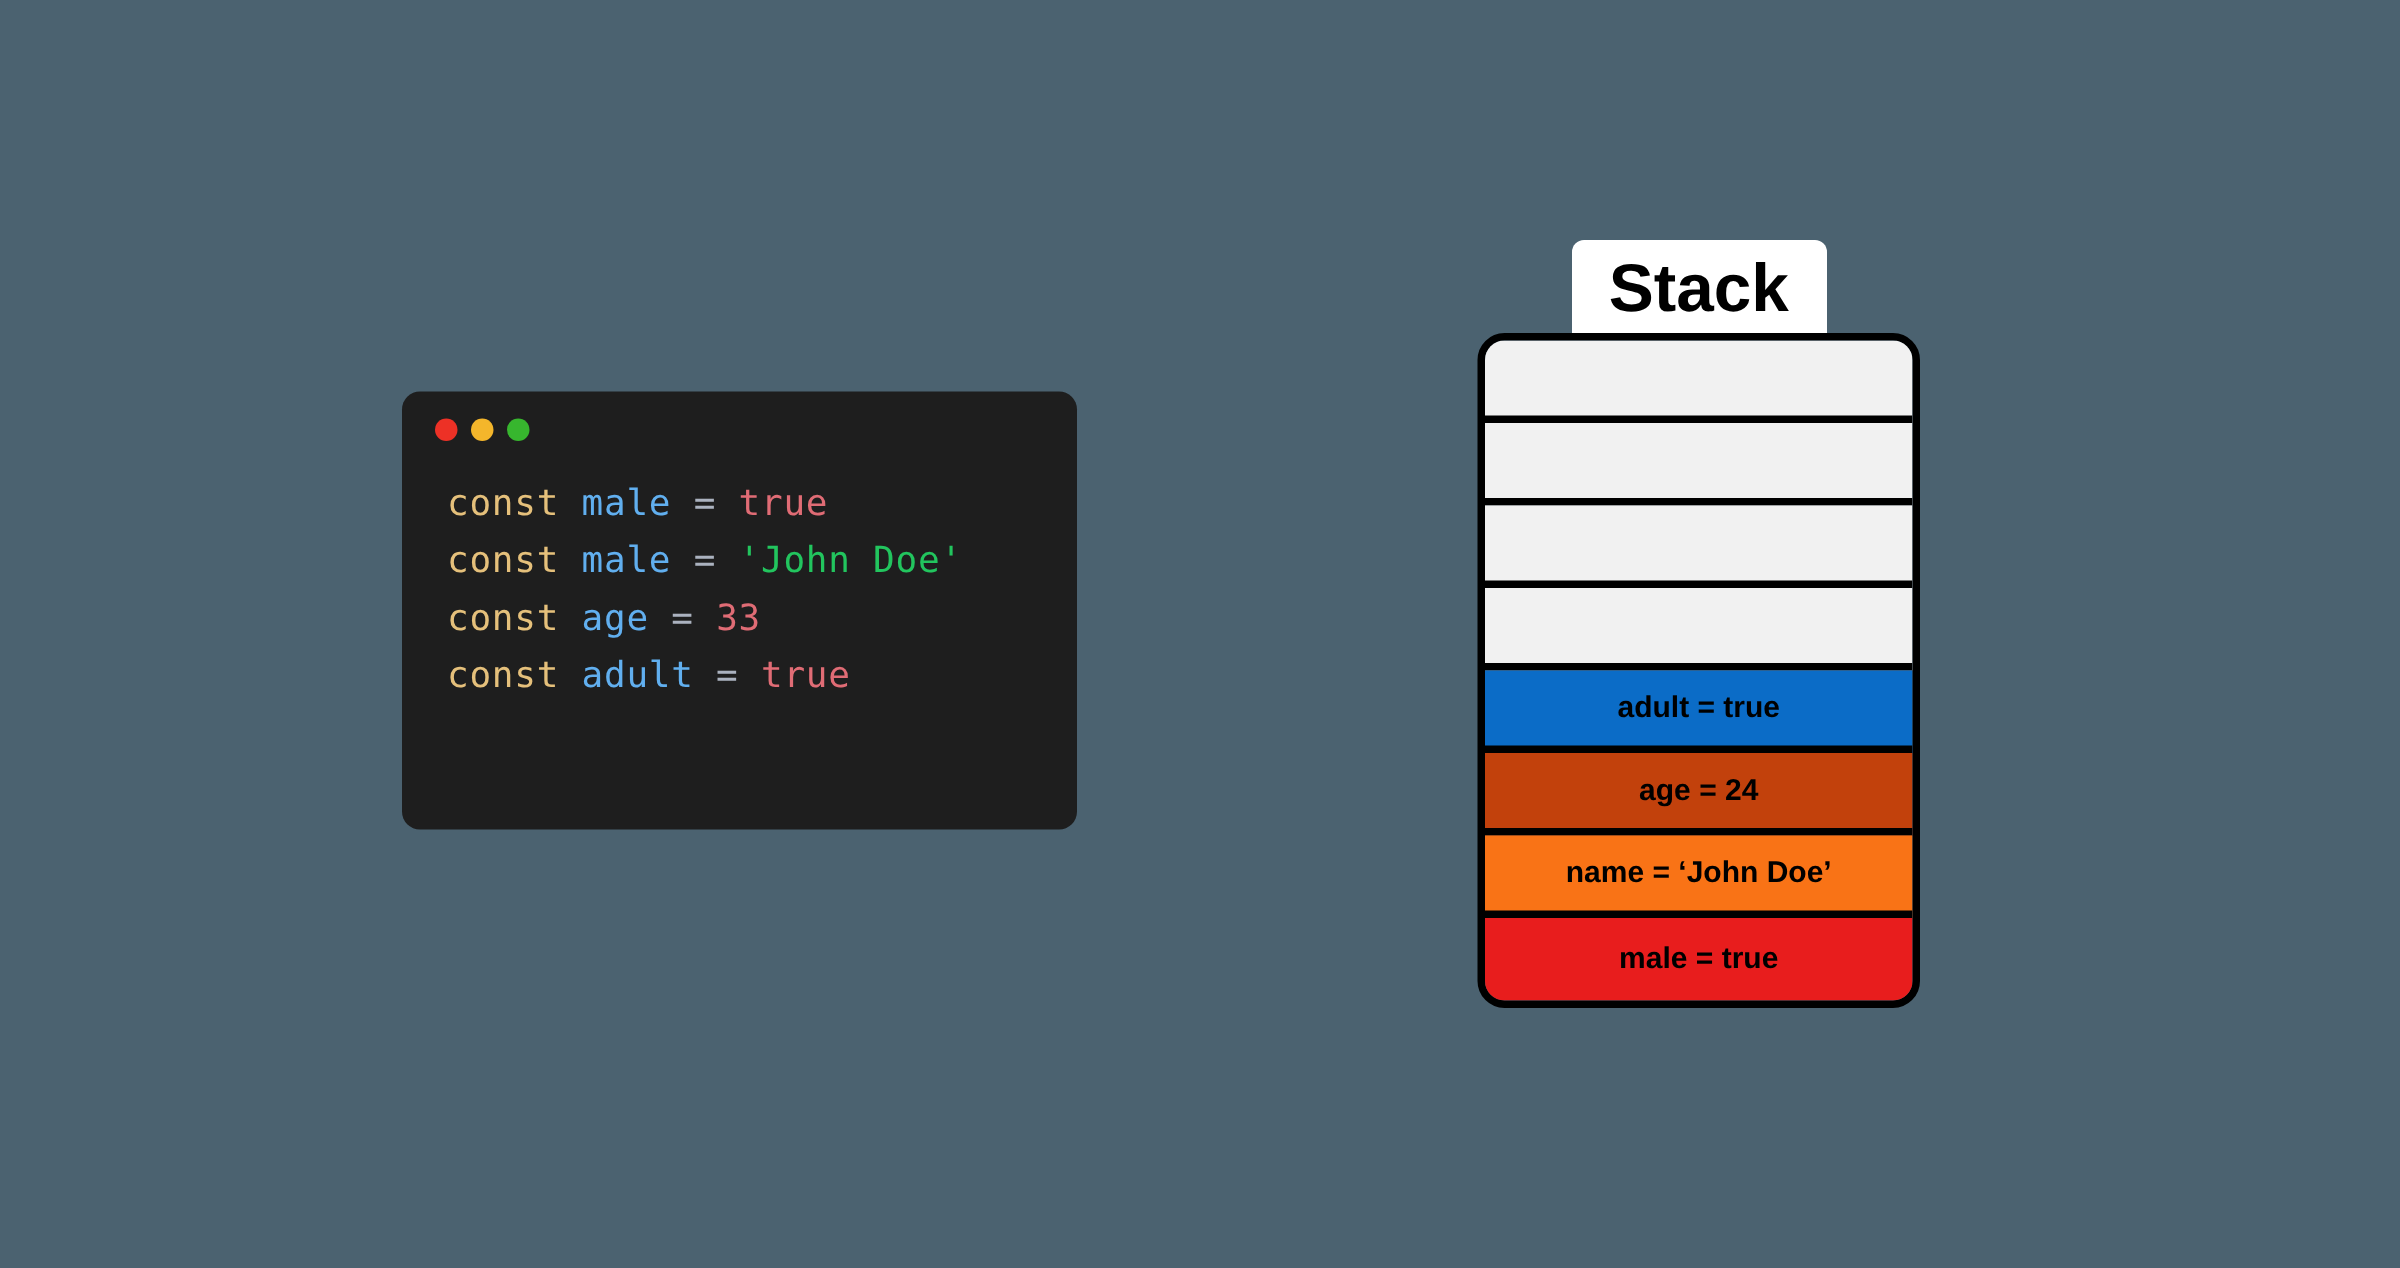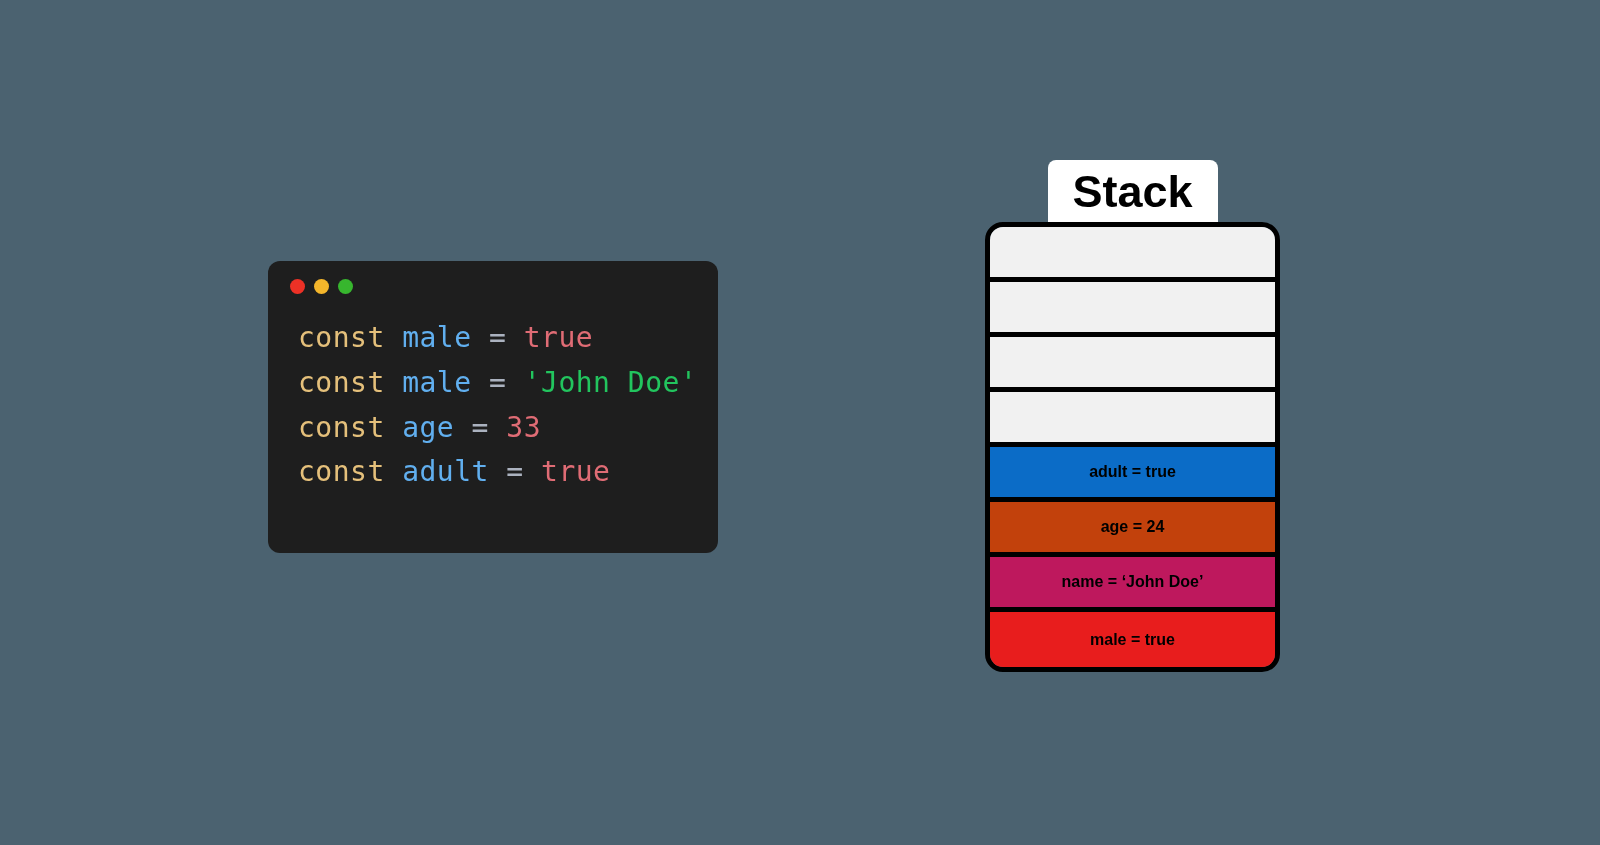--- a/index.html
+++ b/index.html
@@ -34,21 +34,21 @@
     height: 15px;
     border-radius: 50%;
   }
   .dot.red    { background: #ed3126; }
   .dot.yellow { background: #f4b62b; }
   .dot.green  { background: #37b62e; }
 
   .code-body {
     padding-left: 30px;
     font-family: "SF Mono", ui-monospace, Menlo, Consolas, monospace;
-    font-size: 28px;
+    font-size: 24px;
     line-height: 1.6;
     letter-spacing: 0.5px;
   }
   .code-body .line { white-space: pre; }
   .kw   { color: #e5c07b; }
   .id   { color: #61afef; }
   .op   { color: #abb2bf; }
   .val  { color: #e06c75; }
   .str  { color: #22c55e; }
 
@@ -75,28 +75,28 @@
     border-radius: 18px;
     overflow: hidden;
   }
   .slot {
     height: 55px;
     border-bottom: 5px solid #000;
     display: flex;
     align-items: center;
     justify-content: center;
     font-weight: 800;
-    font-size: 16px;
+    font-size: 20px;
     color: #000;
   }
   .slot:last-child { border-bottom: none; text-align: right; }
   .slot.empty { background: #f1f1f1; }
   .slot.blue   { background: #0b6cc7; }
   .slot.green  { background: #c2410c; }
-  .slot.orange { background: #be185d; }
+  .slot.orange { background: #f97316; }
   .slot.red    { background: #e81d1d; }
 </style>
 </head>
 <body>
 
 <div class="code-window">
   <div class="traffic-lights">
     <span class="dot red"></span>
     <span class="dot yellow"></span>
     <span class="dot green"></span>

